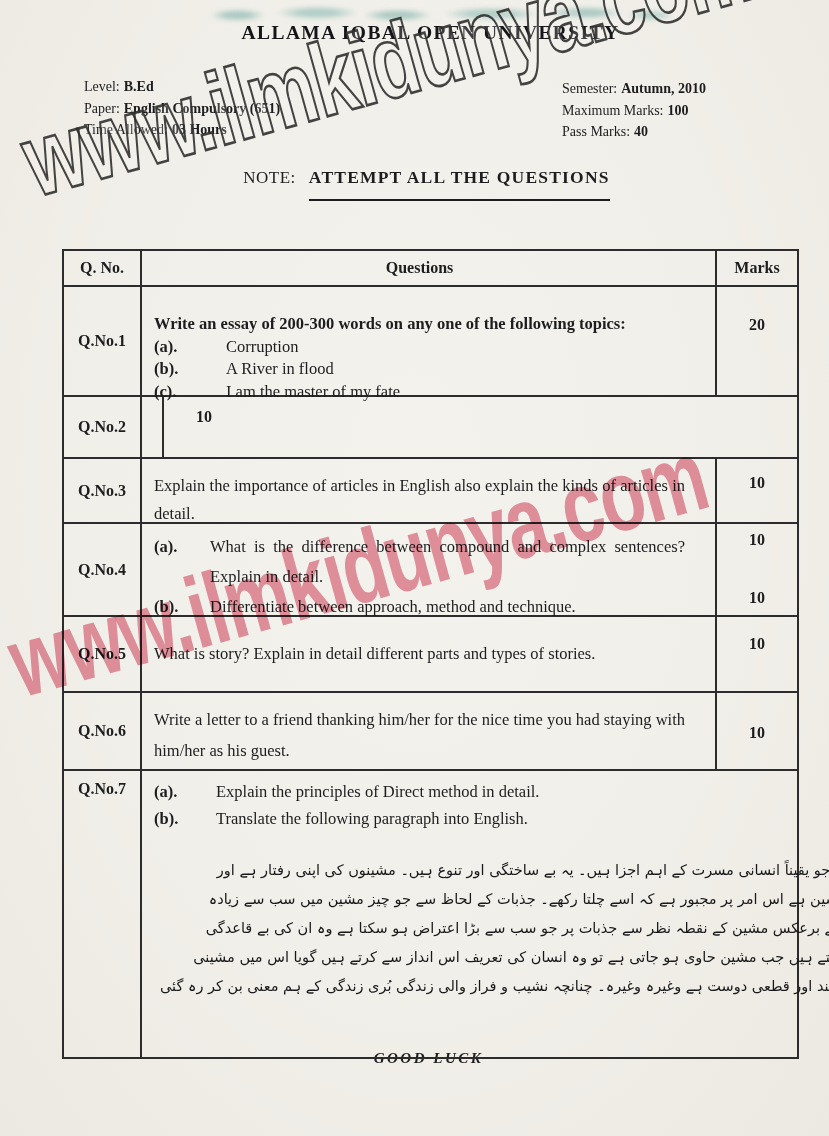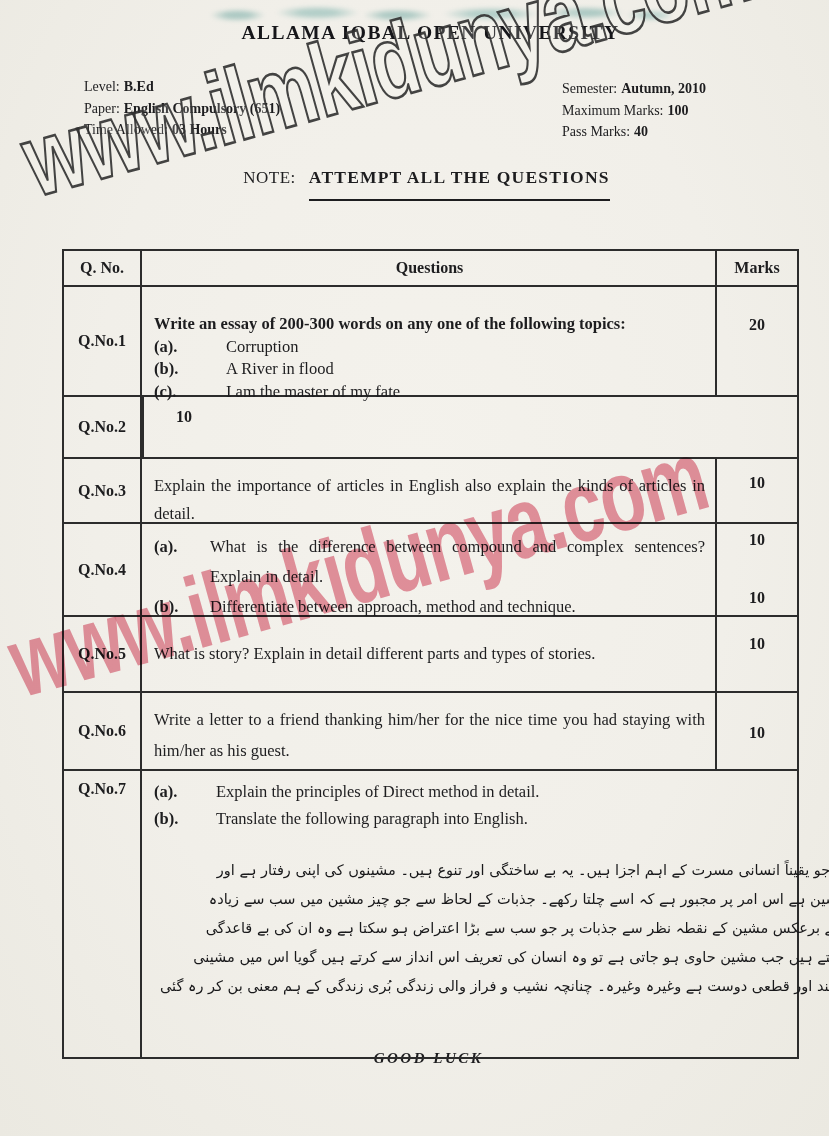--- a/index.html
+++ b/index.html
@@ -58,21 +58,21 @@
   .qrow:first-child{border-top:none;}
   .cell{box-sizing:border-box;}
   .cell-qno{
     width:78px;min-width:78px;border-right:2px solid #2c2c2c;
     display:flex;align-items:center;justify-content:center;
     font-weight:bold;font-size:16px;
   }
   .cell-q{flex:1;padding:0 10px 0 12px;display:flex;flex-direction:column;font-size:16.5px;}
   .cell-marks{
     width:82px;min-width:82px;border-left:2px solid #2c2c2c;
-    text-align:center;font-weight:bold;font-size:16px;
+    text-align:center;font-weight:bold;font-size:16px;margin-left:20px;
   }
   .hdr{height:34px;}
   .hdr .cell-q{align-items:center;justify-content:center;font-weight:bold;font-size:16px;}
   .hdr .cell-marks{display:flex;align-items:center;justify-content:center;}
   .r1{height:110px;} .r2{height:62px;} .r3{height:65px;} .r4{height:93px;}
   .r5{height:76px;} .r6{height:78px;} .r7{height:288px;}
   .qline{line-height:22.5px;}
   .qline.bold{font-weight:bold;}
   .item{display:flex;}
   .item .tag{font-weight:bold;flex:none;width:72px;}

